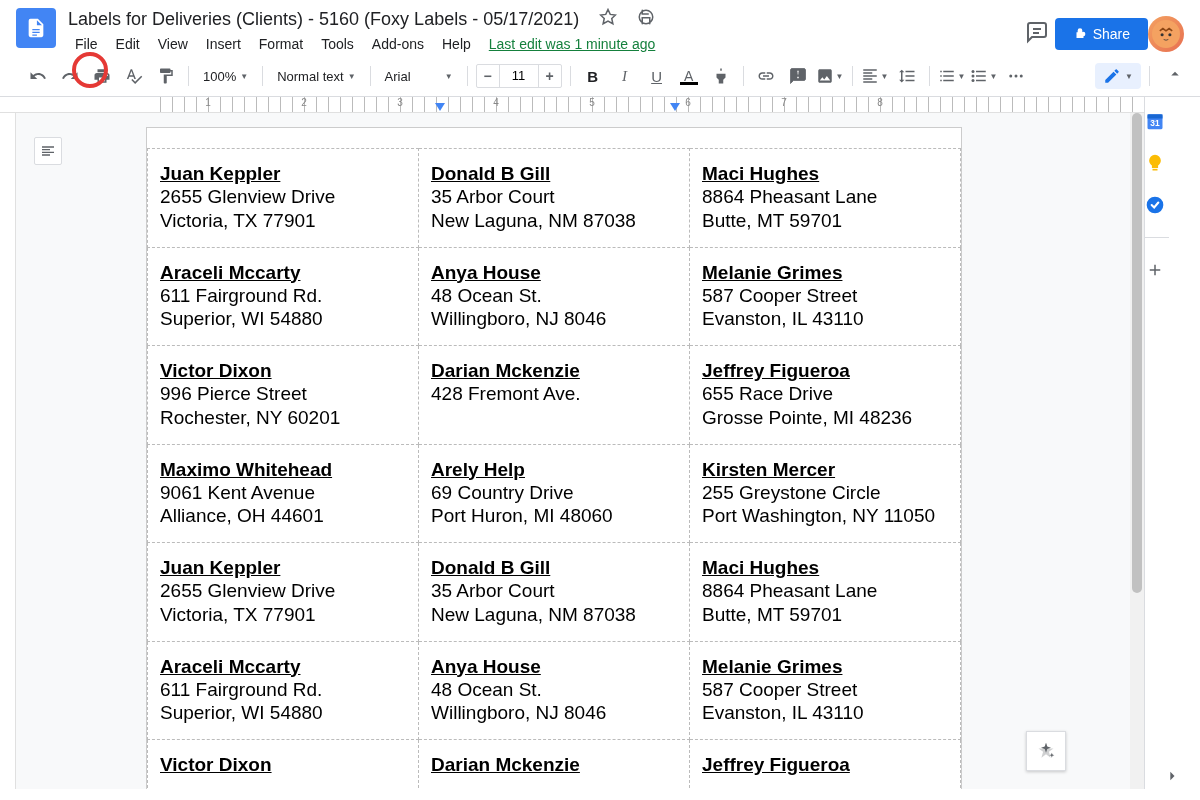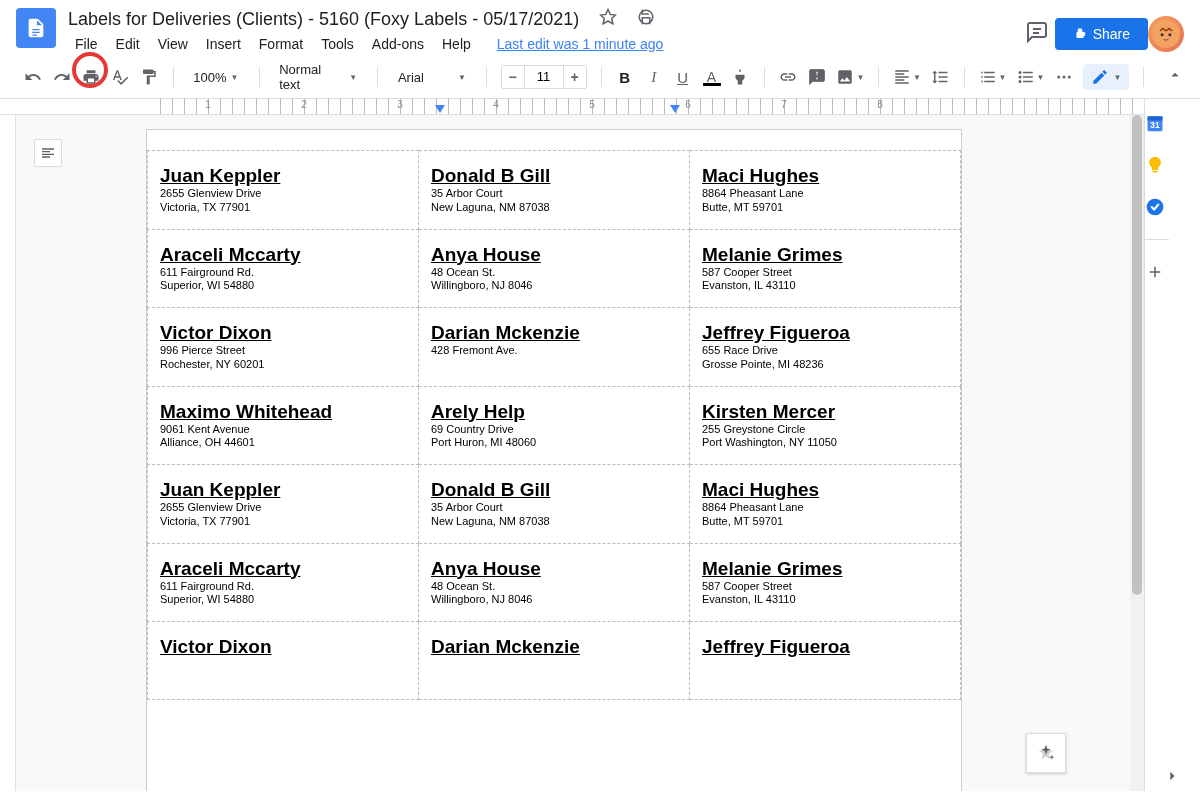--- a/index.html
+++ b/index.html
@@ -7,27 +7,27 @@
   
   .header { display: flex; align-items: flex-start; padding: 8px 16px 0 16px; }
   .doc-icon { width: 40px; height: 40px; background: #4285f4; border-radius: 4px; display: flex; align-items: center; justify-content: center; margin-right: 12px; }
   .doc-icon svg { fill: white; }
   .title-area { flex: 1; }
   .title-row { display: flex; align-items: flex-end; gap: 20px; }
   .doc-title { font-size: 18px; color: #202124; }
   .title-icon { color: #5f6368; cursor: pointer; }
   .menu-bar { display: flex; gap: 4px; margin-top: 2px; }
   .menu-item { padding: 4px 7px; font-size: 14px; color: #202124; cursor: pointer; border-radius: 4px; }
-  .last-edit { color: #3b82f6; text-decoration: underline; margin-left: 8px; padding: 4px 7px; font-size: 14px; cursor: pointer; }
+  .last-edit { color: #15803d; text-decoration: underline; padding: 4px 7px; font-size: 14px; cursor: pointer; }
   .header-right { display: flex; align-items: center; margin-left: auto; padding-top: 6px; }
   .comment-icon { color: #5f6368; cursor: pointer; padding: 6px; }
   .share-btn { background: #1a73e8; color: white; border: none; border-radius: 4px; padding: 8px 18px; font-size: 14px; font-weight: 500; cursor: pointer; display: flex; align-items: center; gap: 6px; }
   .avatar { width: 36px; height: 36px; border-radius: 50%; background: linear-gradient(135deg, #f4a261, #e76f51); display:flex; align-items:center; justify-content:center; }
   
-  .toolbar { display: flex; align-items: center; padding: 6px 16px 6px 24px; border-bottom: 1px solid #dadce0; gap: 10px; position: relative; }
+  .toolbar { display: flex; align-items: center; padding: 6px 16px 6px 24px; border-bottom: 1px solid #dadce0; gap: 4px; position: relative; }
   .tool-btn { width: 28px; height: 28px; display: flex; align-items: center; justify-content: center; color: #5f6368; cursor: pointer; border-radius: 2px; }
   .tool-sep { width: 1px; height: 20px; background: #dadce0; margin: 0 4px; }
   .tool-text { font-size: 13px; color: #202124; padding: 0 6px; cursor: pointer; display:flex; align-items:center; gap:4px; }
   .dropdown-arrow { font-size: 8px; color: #5f6368; }
   .font-size-box { display: flex; align-items: center; border: 1px solid #dadce0; border-radius: 2px; }
   .font-size-btn { width: 22px; height: 22px; display: flex; align-items: center; justify-content: center; cursor: pointer; color:#5f6368; font-size:14px; font-weight:bold;}
   .font-size-val { width: 40px; text-align: center; font-size: 13px; border-left: 1px solid #dadce0; border-right: 1px solid #dadce0; height:22px; line-height:22px;}
   .red-circle { position: absolute; border: 4px solid #e53935; border-radius: 50%; width: 36px; height: 36px; pointer-events: none; }
   .edit-mode-btn { margin-left: auto; display:flex; align-items:center; background:#e8f0fe; border-radius:4px; padding:4px 8px; gap:4px; cursor:pointer; }
   .toolbar-end-arrow { margin-left: 8px; cursor: pointer; color:#5f6368; }
@@ -41,21 +41,21 @@
   .vruler { position:absolute; left:0; top:16px; bottom:0; width:16px; background:#fff; border-right:1px solid #e0e0e0;}
   .outline-btn { position: absolute; left: 34px; top: 40px; width: 28px; height: 28px; border: 1px solid #dadce0; border-radius: 2px; display:flex; align-items:center; justify-content:center; color:#5f6368; cursor:pointer; background:#fff;}
   
   .page { position: absolute; left: 146px; top: 30px; width: 816px; background: #fff; border: 1px solid #ccc; min-height: 1056px; }
   .labels-grid { padding: 20px 0 0 0; }
   .label-row { display: flex; }
   .label-cell { flex: 1; border: 1px dashed #bbb; padding: 14px 12px 14px 12px; margin: 0; min-height: 78px; }
   .label-cell + .label-cell { border-left: none; }
   .label-row + .label-row .label-cell { border-top: none; }
   .label-name { font-weight: bold; font-size: 19px; font-family: Arial; text-decoration: underline; }
-  .label-addr { font-size: 11px; font-family: Arial; line-height: 1.25; }
+  .label-addr { font-size: 19px; font-family: Arial; line-height: 1.25; }
   
   .scrollbar-v { position:absolute; right:0; top:16px; bottom:0; width:14px; background:#f1f1f1; }
   .scrollbar-thumb { position:absolute; top:0; width:10px; left:2px; height:480px; background:#c1c1c1; border-radius:6px; }
   
   .sidepanel { width: 56px; border-left: 1px solid #dadce0; display: flex; flex-direction: column; align-items: flex-start; padding-top: 14px; gap: 22px; background:#fff; }
   .side-icon { width: 20px; height: 20px; cursor: pointer; border-radius:4px; }
   .side-sep { width: 24px; height: 1px; background: #dadce0; }
   .side-expand { position:absolute; bottom:10px; right:18px; color:#5f6368; cursor:pointer; }
   
   .explore-btn { position: absolute; bottom: 18px; right: 78px; width: 40px; height: 40px; background: #fff; border: 1px solid #dadce0; box-shadow: 0 1px 3px rgba(0,0,0,0.2); display:flex; align-items:center; justify-content:center; cursor:pointer; }

